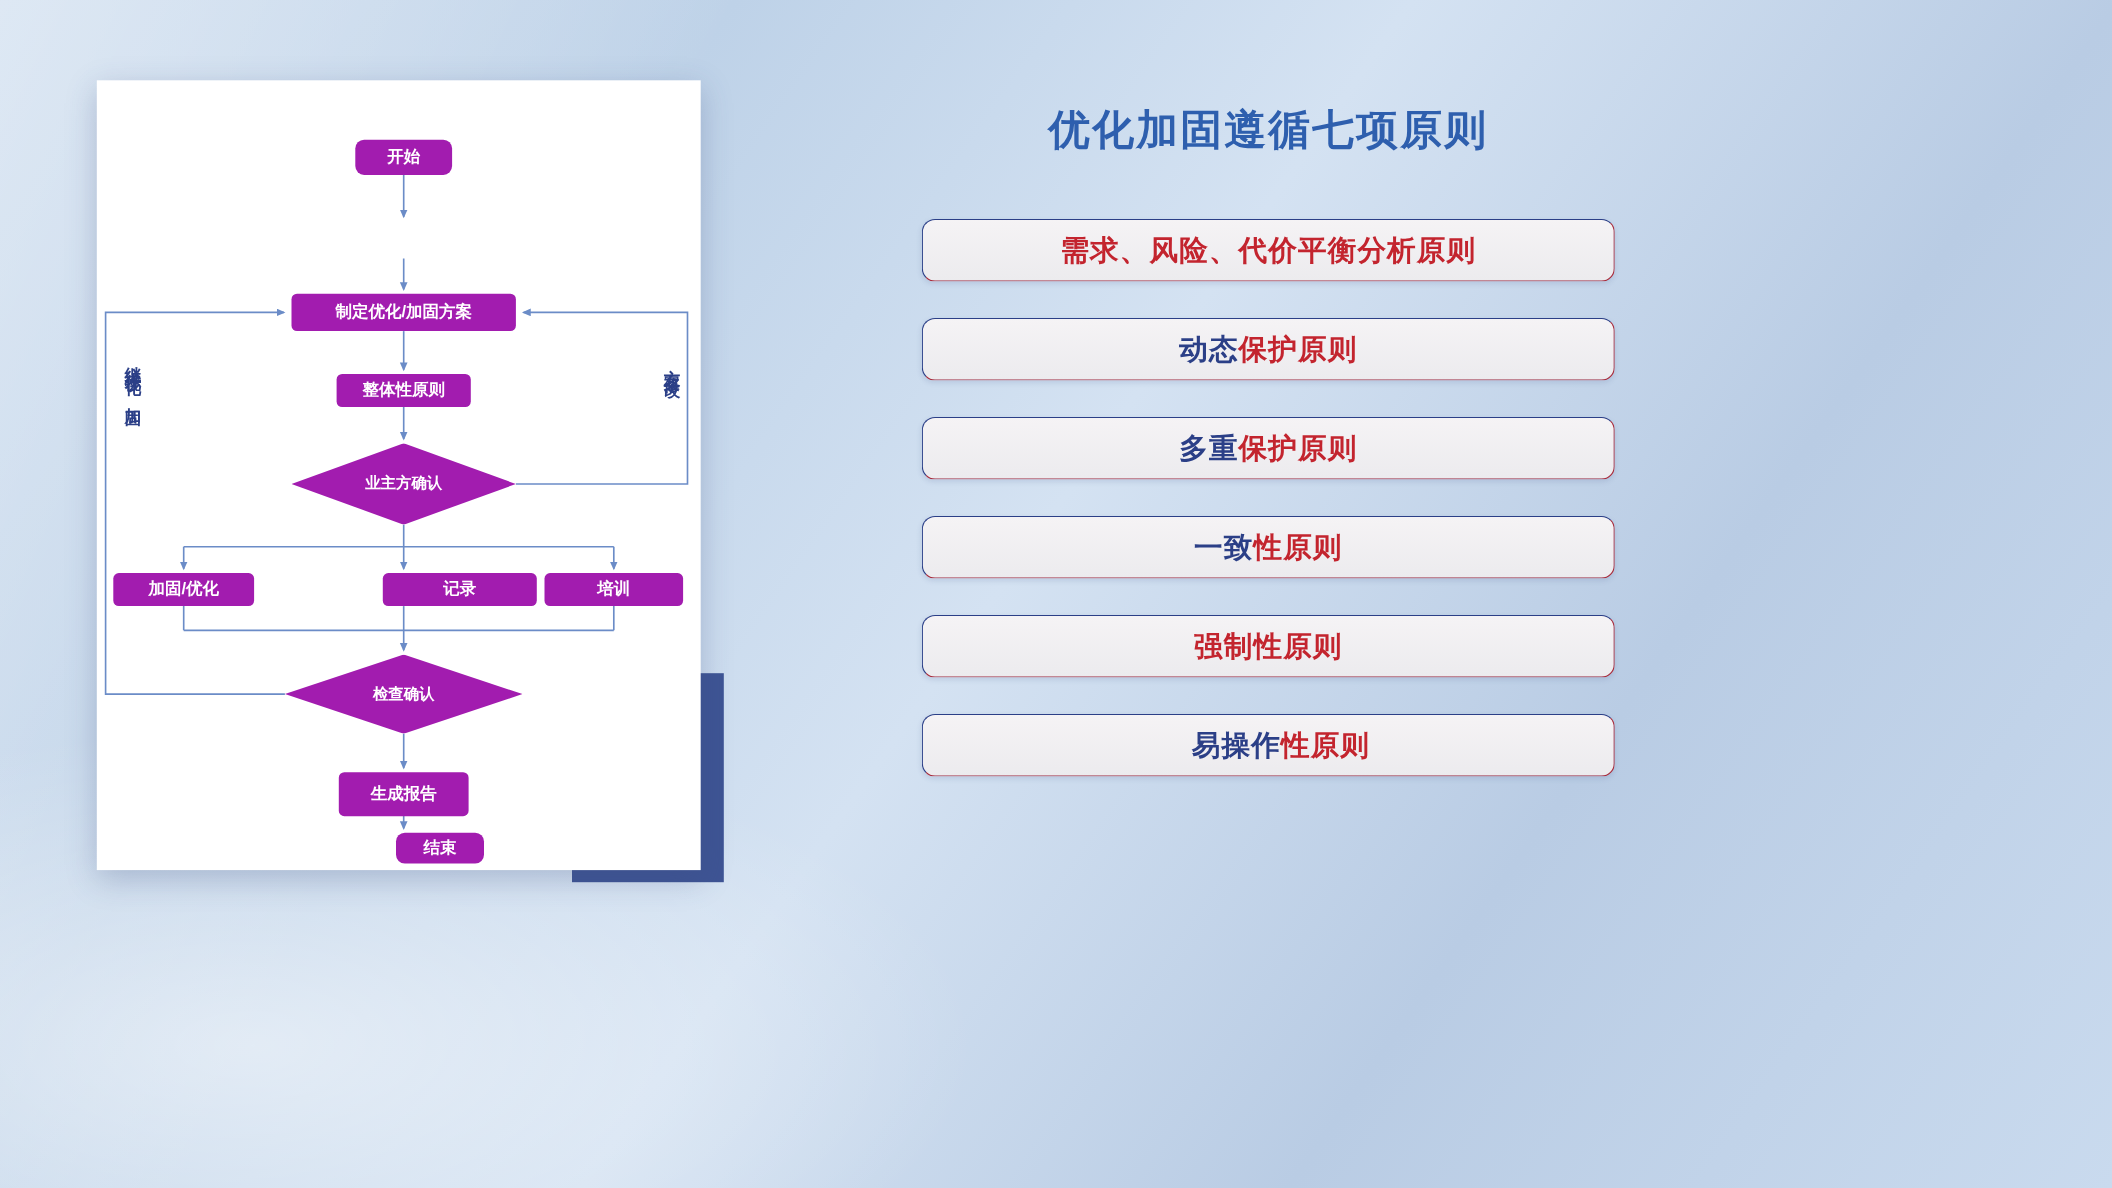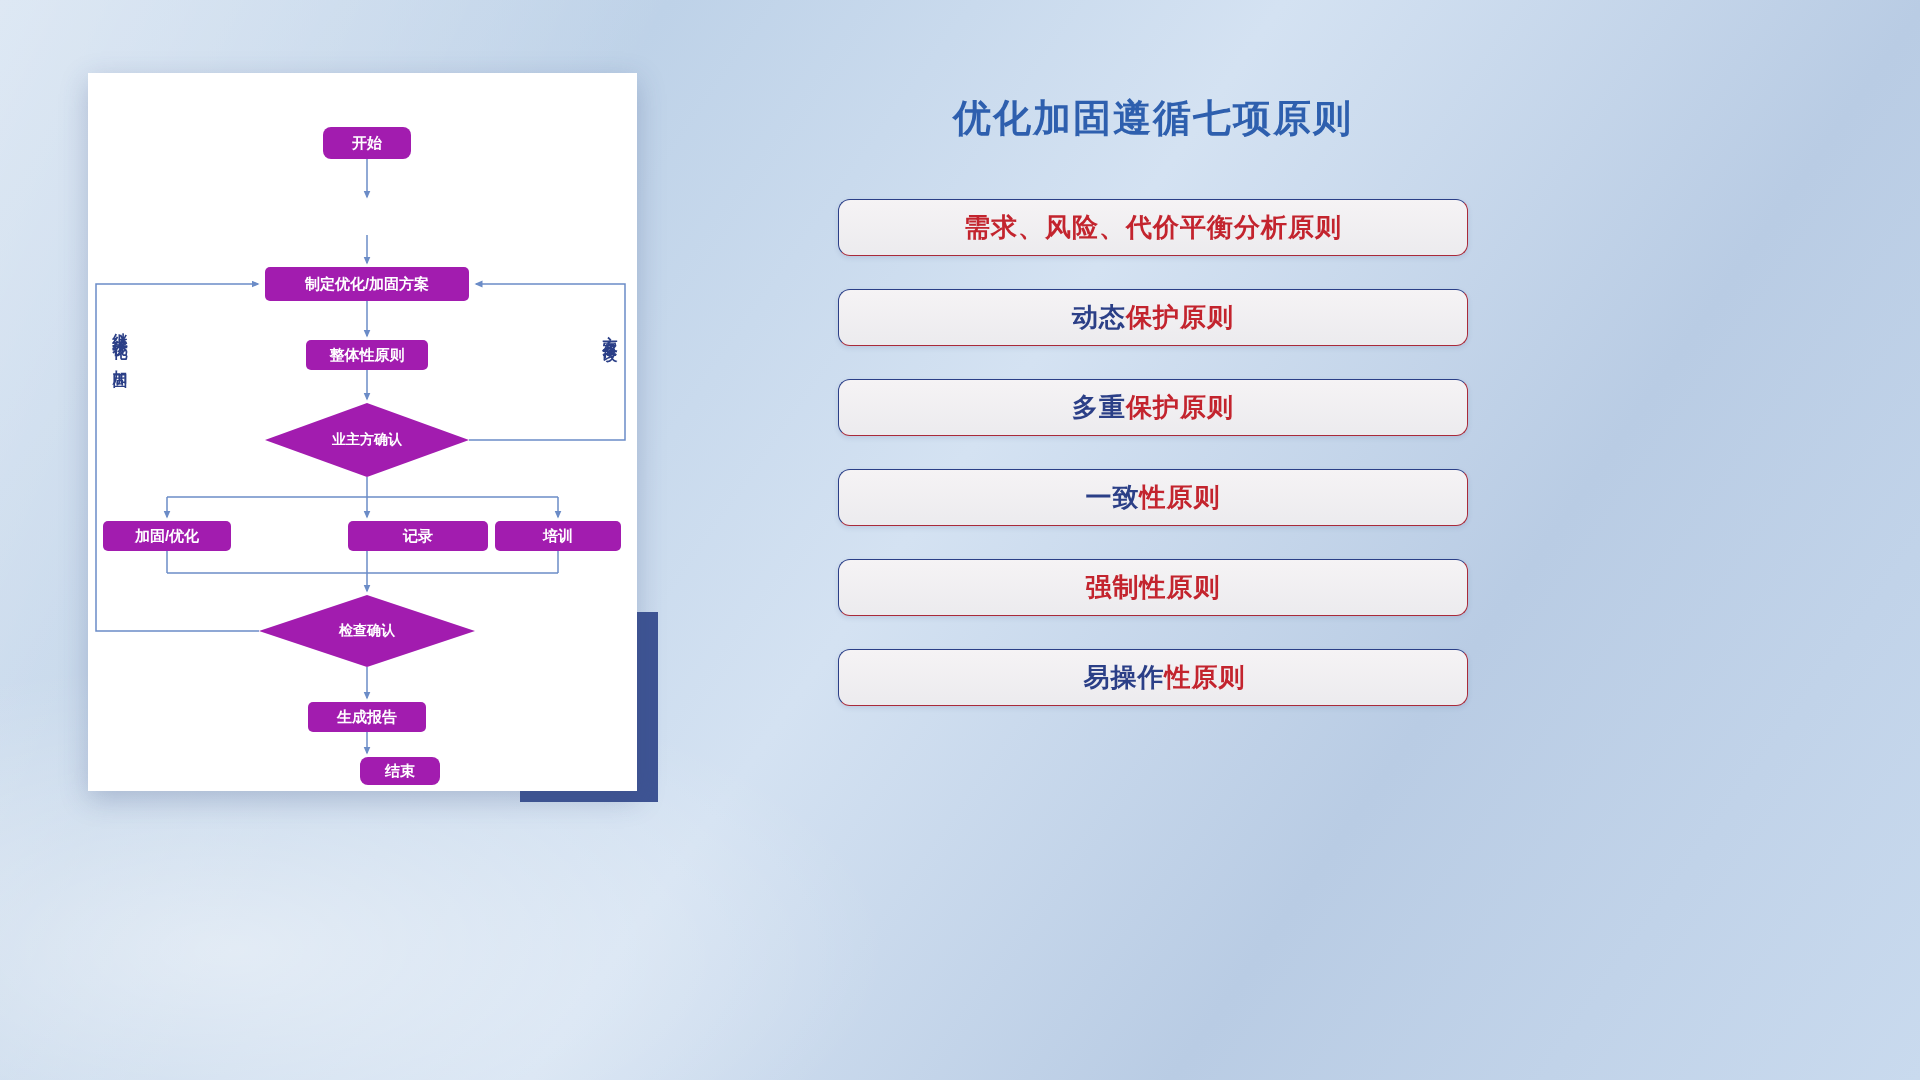--- a/index.html
+++ b/index.html
@@ -33,21 +33,21 @@
   .node.diamond { clip-path: polygon(50% 0, 100% 50%, 50% 100%, 0 50%); border-radius: 0; font-size: 14px; }
   #n-start     { left: 235px; top: 54px;  width: 88px;  height: 32px; border-radius: 8px; }
   #n-risk      { left: 152px; top: 128px; width: 253px; height: 34px; }
   #n-plan      { left: 177px; top: 194px; width: 204px; height: 34px; }
   #n-submit    { left: 218px; top: 267px; width: 122px; height: 30px; }
   #n-d1        { left: 177px; top: 330px; width: 204px; height: 74px; }
   #n-reinforce { left: 15px;  top: 448px; width: 128px; height: 30px; }
   #n-record    { left: 217px; top: 448px; width: 140px; height: 30px; margin-left: 43px; }
   #n-training  { left: 407px; top: 448px; width: 126px; height: 30px; }
   #n-d2        { left: 171px; top: 522px; width: 216px; height: 72px; }
-  #n-report    { left: 220px; top: 629px; width: 118px; height: 30px; }
+  #n-report    { left: 220px; top: 629px; width: 118px; height: 40px; }
   #n-end       { left: 239px; top: 684px; width: 80px;  height: 28px; border-radius: 8px; margin-left: 33px; }
 
   .side-label {
     position: absolute; writing-mode: vertical-rl; text-orientation: upright;
     color: #2b3f87; font-size: 15px; font-weight: 700; letter-spacing: 4px;
   }
   #lbl-left  { left: 22px;  top: 248px; }
   #lbl-right { left: 512px; top: 250px; }
   .panel-title {
     position: absolute; left: 838px; top: 93px; width: 630px;

